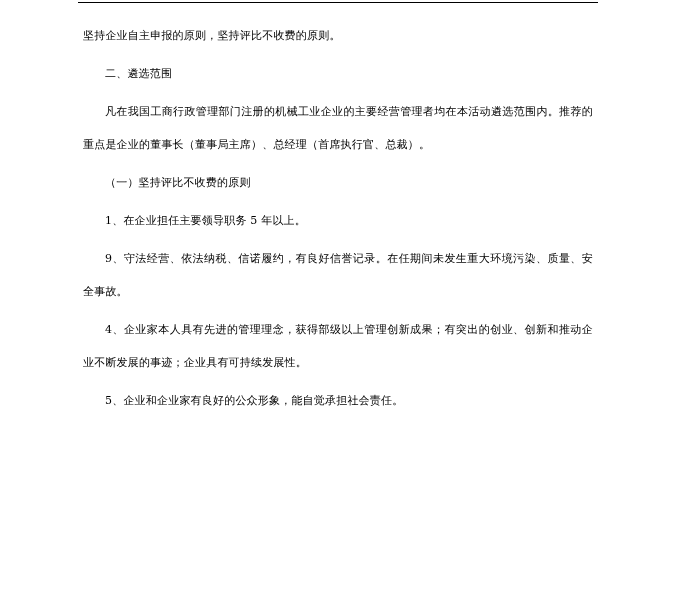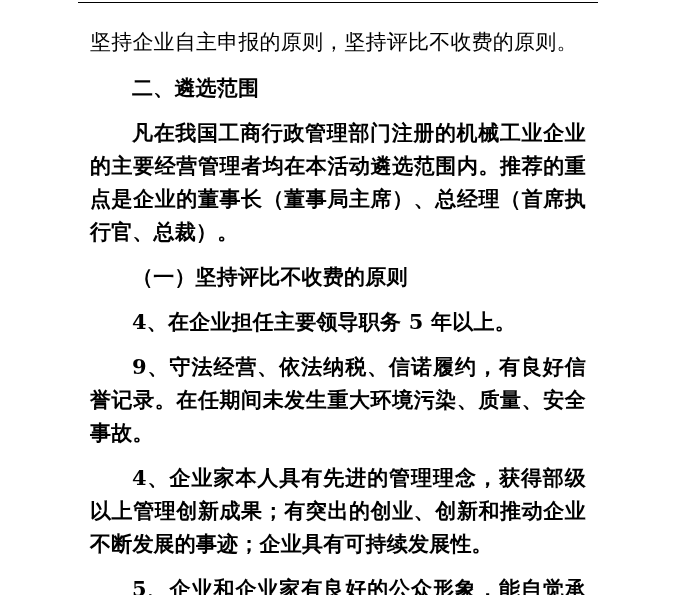--- a/index.html
+++ b/index.html
@@ -26,50 +26,49 @@
     left: 78px;
     right: 78px;
     top: 2px;
     height: 1px;
     background: #000000;
   }
   .doc-body {
     padding-top: 14px;
   }
   p.para {
-    margin: 12px;
-    font-size: 21px;
+    margin: 5px;
+    font-size: 11px;
     line-height: 33px;
     letter-spacing: 0.2px;
     text-align: justify;
     text-justify: inter-character;
     word-break: break-all;
     white-space: pre-wrap;
   }
   p.indent2 {
     text-indent: 2em;
-    font-weight: bold;
   }
   p.noindent {
     text-indent: 0;
   }
   .heading {
     text-indent: 2em;
-    font-weight: bold;
+    font-weight: normal;
   }
 </style>
 </head>
 <body>
 
 <div id="page">
   <div class="rule"></div>
 
   <div class="doc-body">
     <p class="para noindent">坚持企业自主申报的原则，坚持评比不收费的原则。</p>
     <p class="para heading">二、遴选范围</p>
     <p class="para indent2">凡在我国工商行政管理部门注册的机械工业企业的主要经营管理者均在本活动遴选范围内。推荐的重点是企业的董事长（董事局主席）、总经理（首席执行官、总裁）。</p>
     <p class="para indent2">（一）坚持评比不收费的原则</p>
-    <p class="para indent2">4、在企业担任主要领导职务 5 年以上。</p>
+    <p class="para indent2">1、在企业担任主要领导职务 5 年以上。</p>
     <p class="para indent2">9、守法经营、依法纳税、信诺履约，有良好信誉记录。在任期间未发生重大环境污染、质量、安全事故。</p>
     <p class="para indent2">4、企业家本人具有先进的管理理念，获得部级以上管理创新成果；有突出的创业、创新和推动企业不断发展的事迹；企业具有可持续发展性。</p>
     <p class="para indent2">5、企业和企业家有良好的公众形象，能自觉承担社会责任。</p>
   </div>
 </div>
 
 </body></html>

